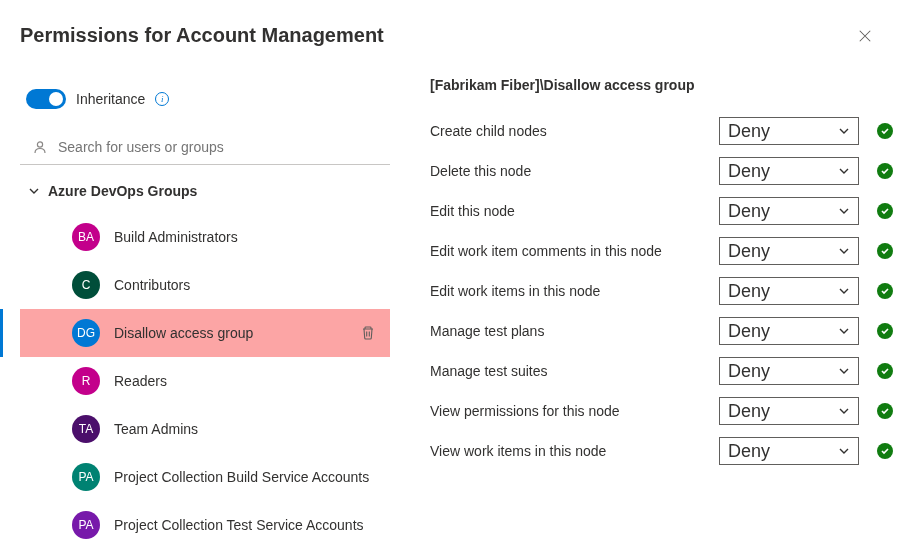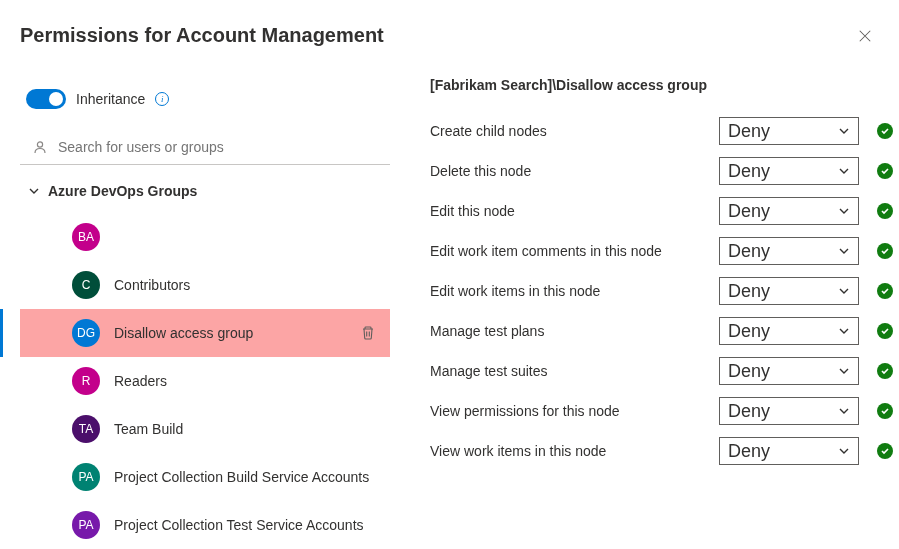--- a/index.html
+++ b/index.html
@@ -161,54 +161,55 @@
         <svg viewBox="0 0 12 12" width="12" height="12">
               <path d="M2 4 L6 8 L10 4" fill="none" stroke="#323130" stroke-width="1.4"></path>
             </svg>
       </span>
       <span>Azure DevOps Groups</span>
     </div>
 
     <div class="group-list" id="group-list">
           <div class="group-item">
             <div class="avatar" style="background: rgb(195, 0, 139);">BA</div>
+            <div class="group-label">Build Administrators</div>
           </div>
           <div class="group-item">
             <div class="avatar" style="background: rgb(0, 78, 58);">C</div>
             <div class="group-label">Contributors</div>
           </div>
           <div class="group-item selected">
             <div class="avatar" style="background: rgb(0, 120, 212);">DG</div>
             <div class="group-label">Disallow access group</div>
             <span class="trash"><svg viewBox="0 0 16 16" width="16" height="16">
                 <path d="M3 4h10M5 4V2.8C5 2.4 5.4 2 5.8 2h4.4c.4 0 .8.4.8.8V4M4 4l.7 9c0 .6.5 1 1 1h4.6c.5 0 1-.4 1-1L12 4M6.7 6.5v5M9.3 6.5v5" fill="none" stroke="#605e5c" stroke-width="1.1"></path>
               </svg></span>
           </div>
           <div class="group-item">
             <div class="avatar" style="background: rgb(195, 0, 139);">R</div>
             <div class="group-label">Readers</div>
           </div>
           <div class="group-item">
             <div class="avatar" style="background: rgb(75, 15, 107);">TA</div>
-            <div class="group-label">Team Build</div>
+            <div class="group-label">Team Admins</div>
           </div>
           <div class="group-item">
             <div class="avatar" style="background: rgb(0, 130, 114);">PA</div>
             <div class="group-label">Project Collection Build Service Accounts</div>
           </div>
           <div class="group-item">
             <div class="avatar" style="background: rgb(119, 25, 170);">PA</div>
             <div class="group-label">Project Collection Test Service Accounts</div>
           </div>
         </div>
 
   </div>
 
   <div class="right">
-    <div class="scope-title">[Fabrikam Search]\Disallow access group</div>
+    <div class="scope-title">[Fabrikam Fiber]\Disallow access group</div>
     <div id="perm-list">
           <div class="perm-row">
             <div class="perm-label">Create child nodes</div>
             <div class="select">
               <span>Deny</span>
               <span><svg viewBox="0 0 12 12" width="12" height="12">
                   <path d="M2 4 L6 8 L10 4" fill="none" stroke="#323130" stroke-width="1.4"></path>
                 </svg></span>
             </div>
             <span class="check-circle">

